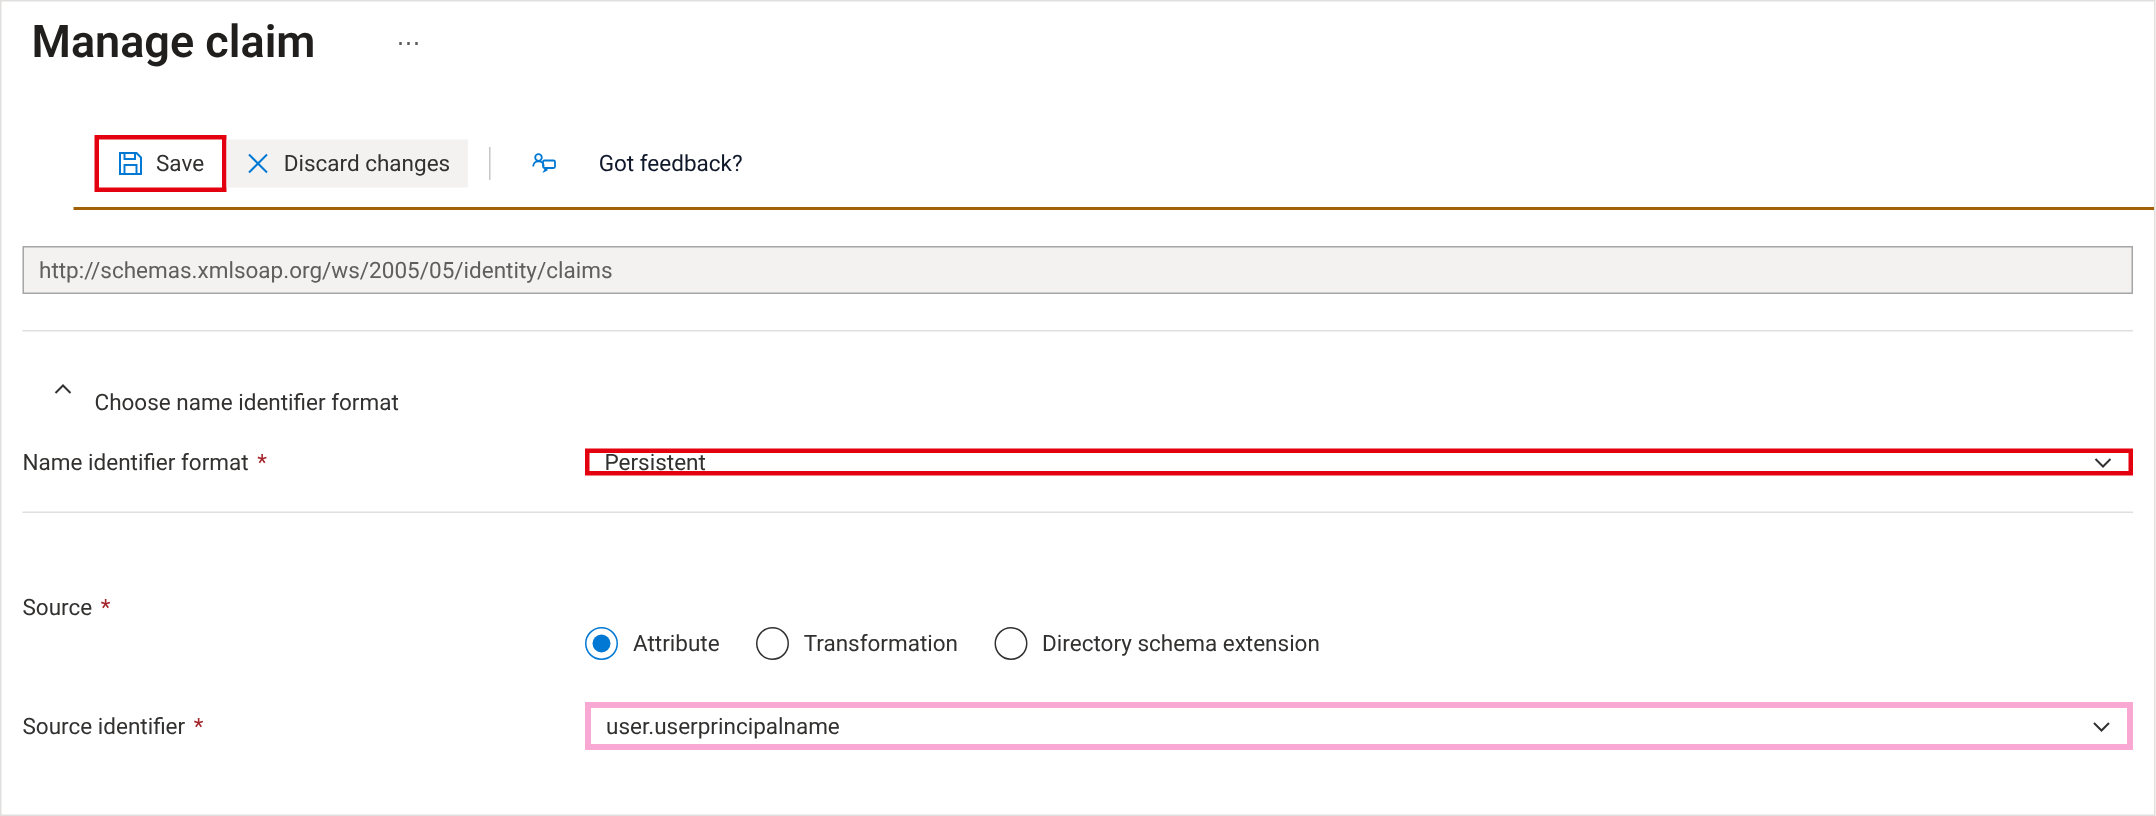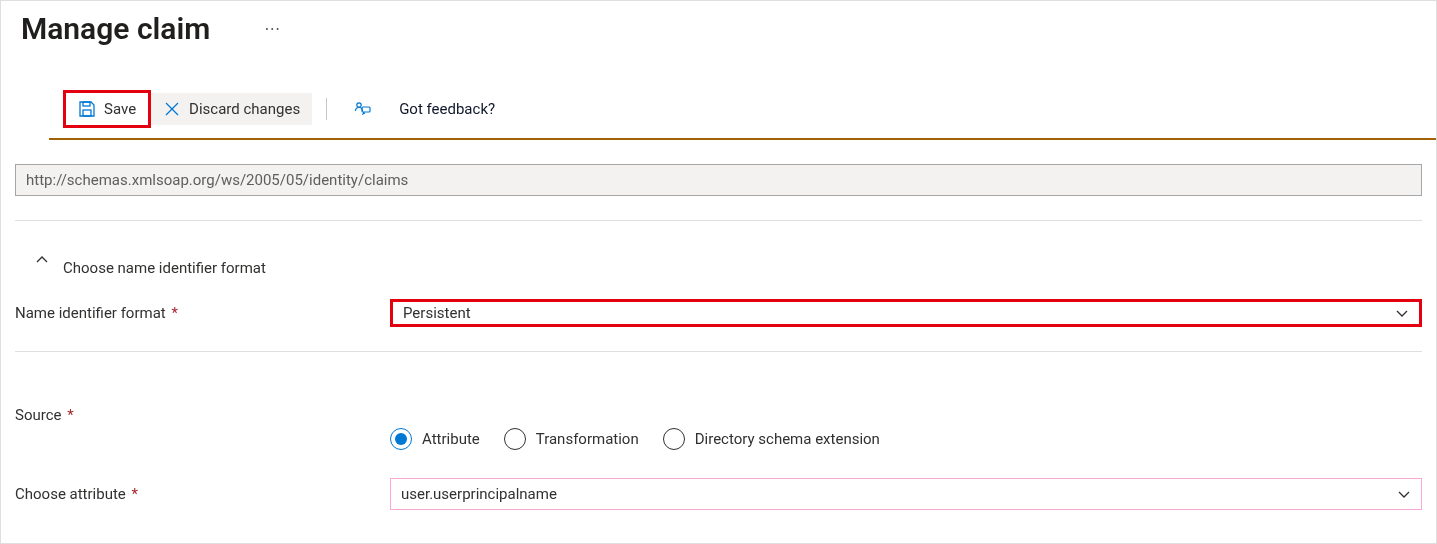--- a/index.html
+++ b/index.html
@@ -125,29 +125,29 @@
       font-size: 15px;
       color: #323130;
       margin-top: 16px;
     }
     .dropdown {
       flex: 1;
       display: flex;
       align-items: center;
       justify-content: space-between;
       padding: 6px 10px;
-      border: 1px solid #f9a8d4;
+      border: 4px solid #f9a8d4;
       background: #ffffff;
       height: 32px;
       font-size: 15px;
       cursor: pointer;
     }
     .dropdown.highlight {
       border: 3px solid #e3000f;
-      height: 28px;
+      height: 18px;
     }
     .dropdown-chevron {
       width: 14px;
       height: 14px;
     }
     .radio-group {
       display: flex;
       align-items: center;
       gap: 24px;
       flex: 1;
@@ -267,21 +267,21 @@
       </div>
       <div class="radio-option">
         <div class="radio-circle"></div>
         <span class="radio-label">Directory schema extension</span>
       </div>
     </div>
   </div>
 
   <div class="form-row">
     <label class="form-label">
-      <span>Choose attribute</span>
+      <span>Source identifier</span>
       <span class="required-asterisk">*</span>
     </label>
     <div class="dropdown">
       <span>user.userprincipalname</span>
       <svg class="dropdown-chevron" viewBox="0 0 14 14" fill="none" stroke="#323130" stroke-width="1.3">
         <polyline points="2,5 7,10 12,5"></polyline>
       </svg>
     </div>
   </div>
 

